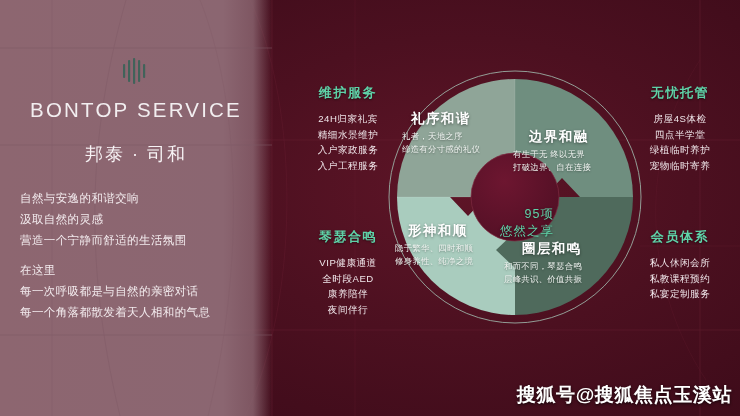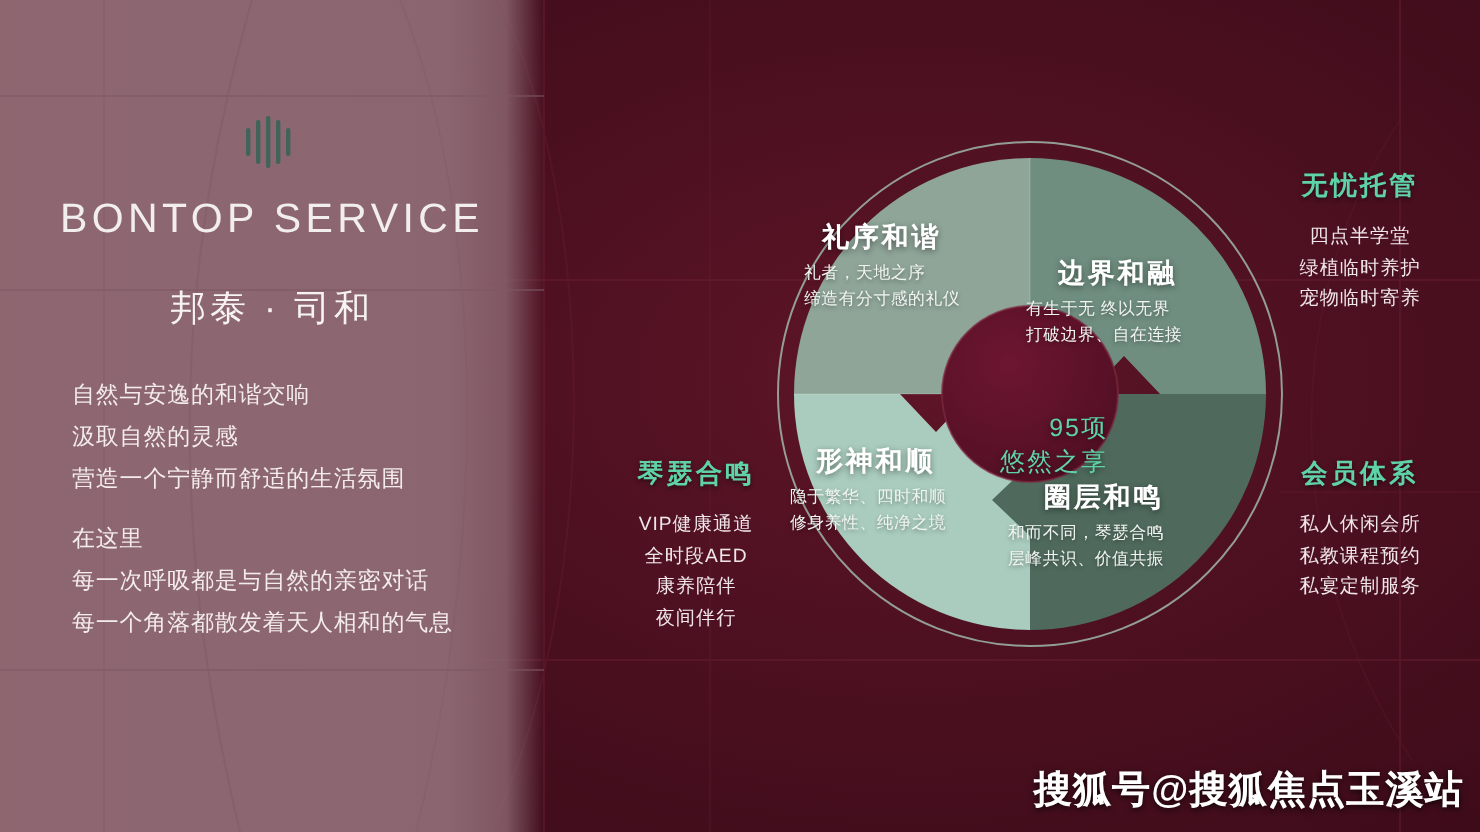--- a/index.html
+++ b/index.html
@@ -30,21 +30,21 @@
   }
   #fan-icon{width:32px;height:26px;margin-bottom:14px;}
   #brand-en{
     color:#f2eef0;font-size:20.5px;letter-spacing:2.2px;font-weight:400;
     text-align:center;line-height:1.15;
   }
   #brand-cn{
     color:#f7f3f5;font-size:18px;letter-spacing:2px;font-weight:500;
     text-align:center;margin-top:20px;
   }
-  #left-copy{margin-top:22px;width:100%;padding-left:36px;box-sizing:border-box;}
+  #left-copy{margin-top:22px;width:100%;padding-left:20px;box-sizing:border-box;}
   .lead-line{
     color:#f3ebee;font-size:11.5px;line-height:21px;letter-spacing:.4px;
     white-space:nowrap;
   }
   .lead-gap{height:9px;}
 
   
   .svc-col{position:absolute;width:120px;text-align:center;}
   .svc-title{
     color:#5fd2a8;font-size:13px;font-weight:700;letter-spacing:1.6px;
@@ -144,31 +144,39 @@
       <div class="lead-line">自然与安逸的和谐交响</div>
       <div class="lead-line">汲取自然的灵感</div>
       <div class="lead-line">营造一个宁静而舒适的生活氛围</div>
       <div class="lead-gap"></div>
       <div class="lead-line">在这里</div>
       <div class="lead-line">每一次呼吸都是与自然的亲密对话</div>
       <div class="lead-line">每一个角落都散发着天人相和的气息</div>
     </div>
   </div>
 
+  <div class="svc-col" id="col-weihu">
+    <div class="svc-title">维护服务</div>
+    <div class="svc-item">24H归家礼宾</div>
+    <div class="svc-item">精细水景维护</div>
+    <div class="svc-item">入户家政服务</div>
+    <div class="svc-item">入户工程服务</div>
+  </div>
 
   <div class="svc-col" id="col-jiankang">
     <div class="svc-title">琴瑟合鸣</div>
     <div class="svc-item">VIP健康通道</div>
     <div class="svc-item">全时段AED</div>
     <div class="svc-item">康养陪伴</div>
     <div class="svc-item">夜间伴行</div>
   </div>
 
   <div class="svc-col" id="col-wuyou">
     <div class="svc-title">无忧托管</div>
+    <div class="svc-item">房屋4S体检</div>
     <div class="svc-item">四点半学堂</div>
     <div class="svc-item">绿植临时养护</div>
     <div class="svc-item">宠物临时寄养</div>
   </div>
 
   <div class="svc-col" id="col-huiyuan">
     <div class="svc-title">会员体系</div>
     <div class="svc-item">私人休闲会所</div>
     <div class="svc-item">私教课程预约</div>
     <div class="svc-item">私宴定制服务</div>

